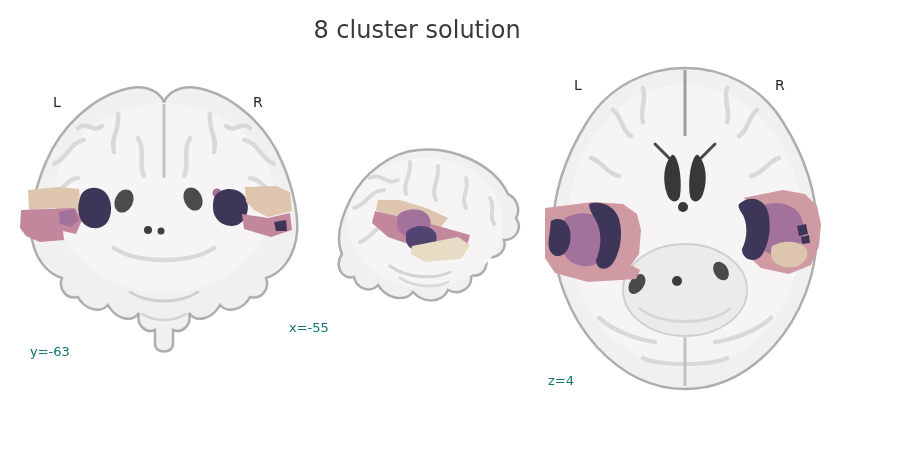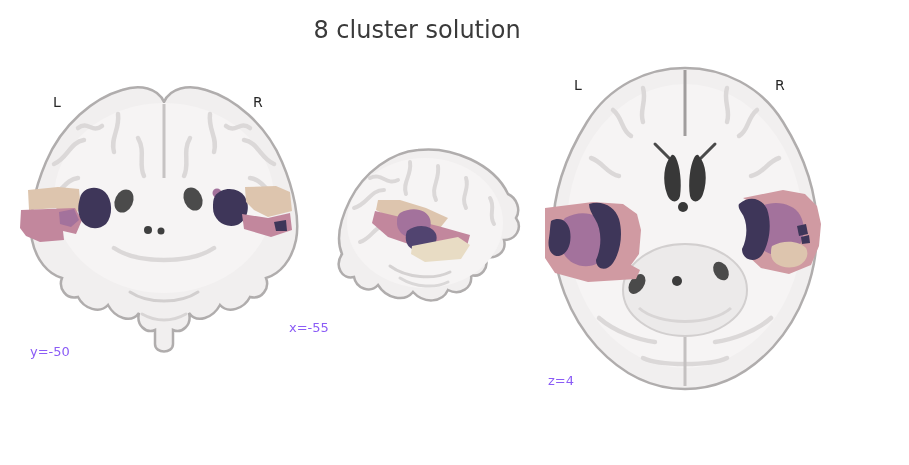--- a/index.html
+++ b/index.html
@@ -8,21 +8,21 @@
     font-family:"DejaVu Sans","Liberation Sans",sans-serif;overflow:hidden;
   }
   .fig-title{
     position:absolute;left:417px;top:16px;transform:translateX(-50%);
     font-size:24px;color:#3a3a3a;white-space:nowrap;
   }
   .hemi-label{
     position:absolute;font-size:14px;color:#262626;
   }
   .coord-label{
-    position:absolute;font-size:13px;color:#8b5cf6;white-space:nowrap;
+    position:absolute;font-size:13px;color:#0f766e;white-space:nowrap;
   }
   .view-svg{position:absolute;display:block;}
   #coronal-svg{left:18px;top:78px;}
   #sagittal-svg{left:330px;top:138px;}
   #axial-svg{left:543px;top:58px;}
 </style>
 </head>
 <body>
 
 <div class="stage">
@@ -71,21 +71,21 @@
       <path d="M62,120 C64,110 78,106 87,114 C95,122 95,138 88,146 C80,153 68,151 63,142 C59,134 60,127 62,120 Z" fill="#3e3659"></path>
       <circle cx="199" cy="115" r="4.5" fill="#a3729c"></circle>
       <path d="M197,118 C204,108 221,109 227,119 C233,129 229,143 219,147 C207,151 195,142 195,130 C195,125 195,121 197,118 Z" fill="#3e3659"></path>
       <path d="M227,109 L258,108 L272,114 L274,133 L250,139 L236,132 L228,124 Z" fill="#ddc5ae"></path>
       <path d="M224,136 L250,140 L272,135 L274,152 L253,159 L226,151 Z" fill="#c2879d"></path>
       <path d="M256,144 L268,142 L269,153 L258,153 Z" fill="#3e3659"></path>
     </g>
   </svg>
   <span class="hemi-label" style="left:53px;top:94px;">L</span>
   <span class="hemi-label" style="left:253px;top:94px;">R</span>
-  <span class="coord-label" style="left:30px;top:344px;">y=-50</span>
+  <span class="coord-label" style="left:30px;top:344px;">y=-63</span>
 
   <svg id="sagittal-svg" class="view-svg" width="210" height="185" viewBox="0 0 210 185">
     <path d="M88,12 C62,14 34,34 20,62 C10,82 6,102 12,116 C4,128 12,142 24,139
          C26,150 40,156 48,147 C56,160 74,165 83,154 C94,166 112,165 118,152
          C130,158 143,150 141,137 C151,140 160,130 155,118 C166,122 177,114 174,102
          C186,102 193,90 186,80 C191,72 187,60 178,56 C164,26 122,8 88,12 Z" fill="#f1efef" stroke="#b0adad" stroke-width="2.5"></path>
     <ellipse cx="95" cy="85" rx="78" ry="65" fill="#f6f4f4"></ellipse>
     <g fill="none" stroke="#d9d6d6" stroke-width="4" stroke-linecap="round" opacity="0.9">
       <path d="M40,40 C52,34 56,48 68,42"></path>
       <path d="M24,70 C38,66 40,52 54,52"></path>

